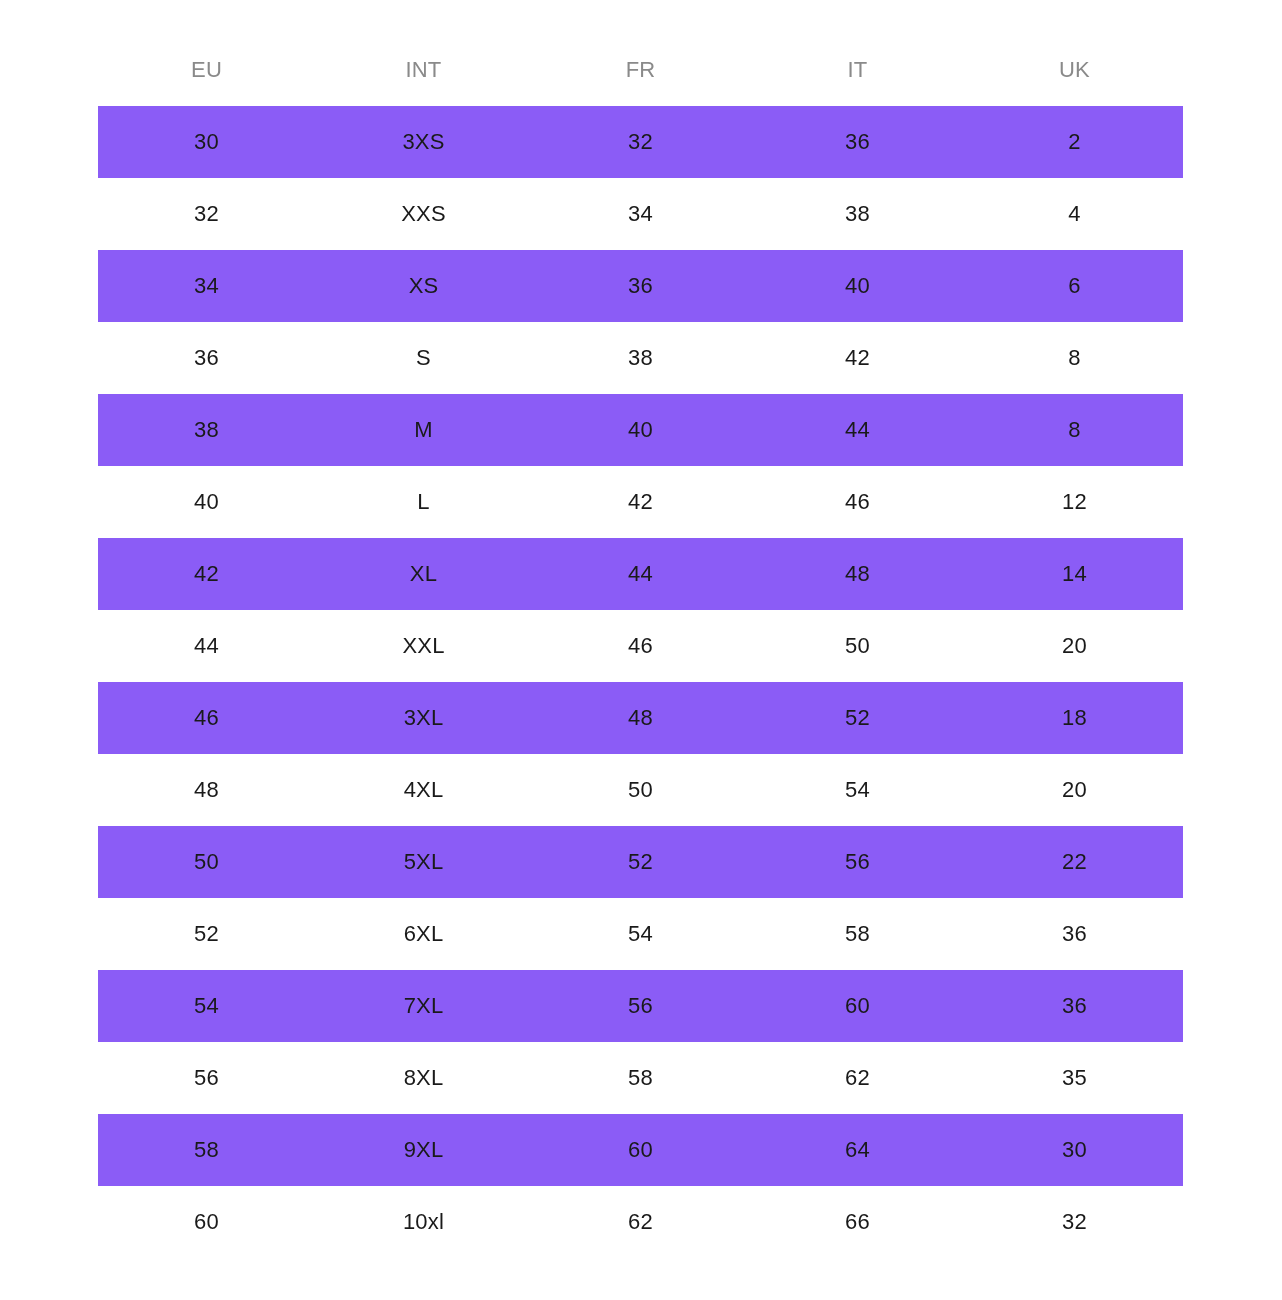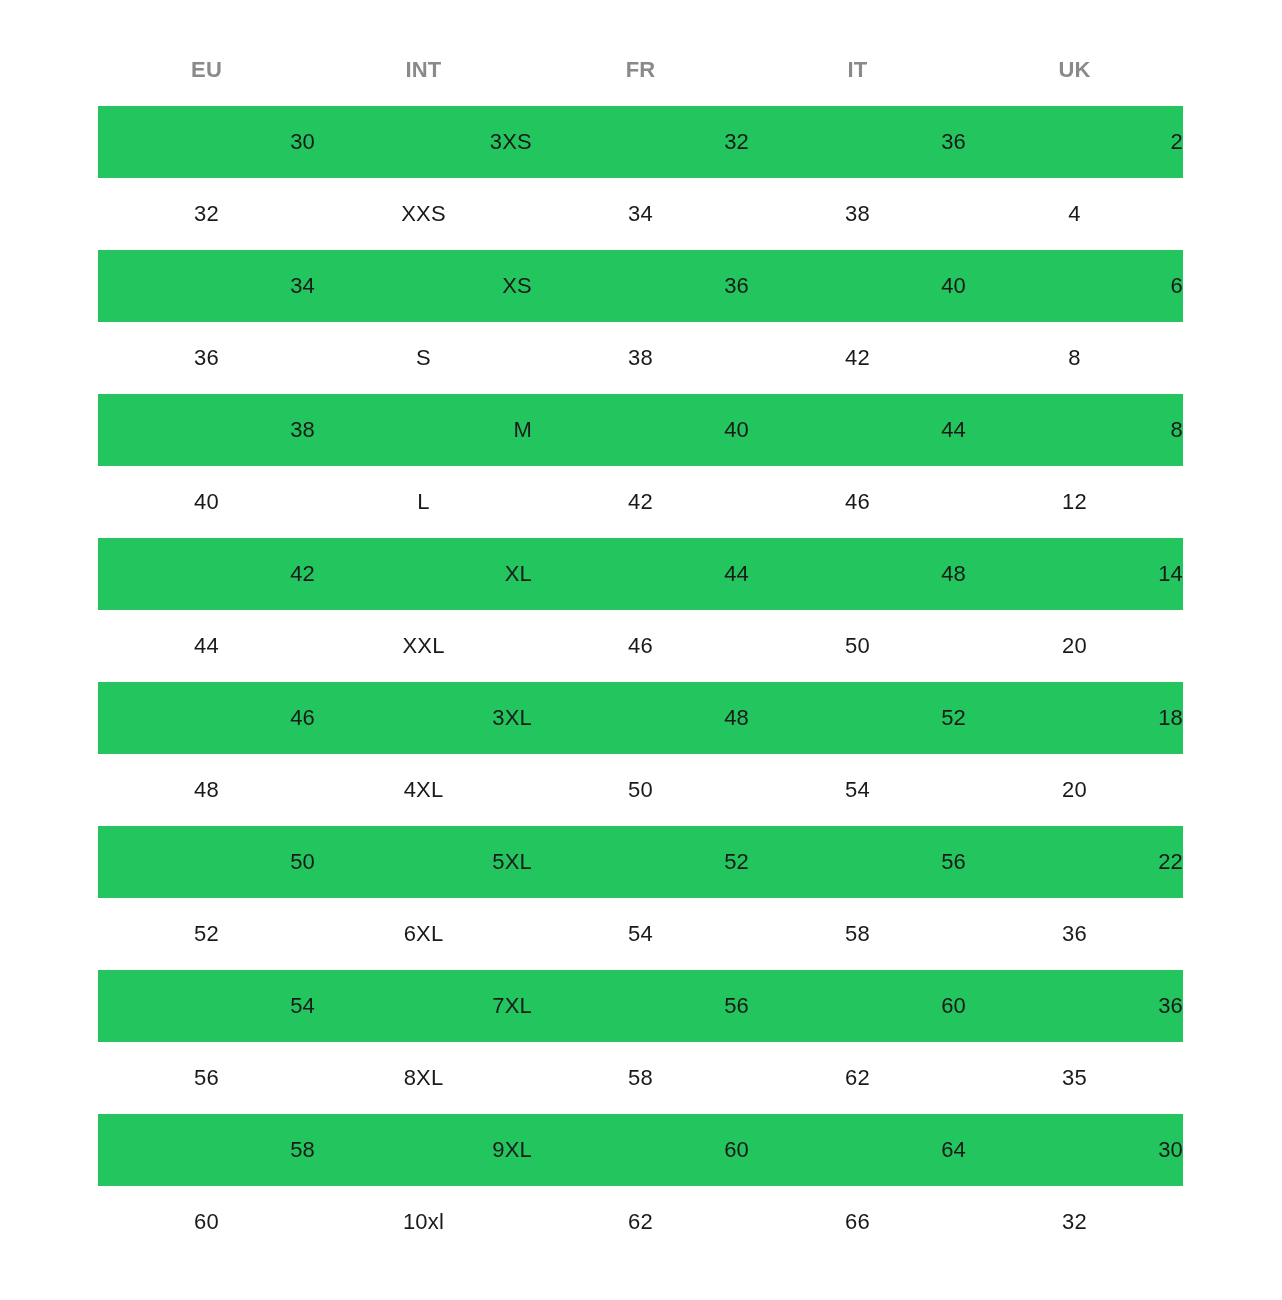--- a/index.html
+++ b/index.html
@@ -38,21 +38,21 @@
   }
 
   table.size-table col {
     width: 217px;
   }
 
   thead th {
     height: 72px;
     padding: 0;
     margin: 0;
-    font-weight: 700;
+    font-weight: 400;
     font-size: 22px;
     color: #8a8a8a;
     text-align: center;
     vertical-align: middle;
     background: #ffffff;
     letter-spacing: 0.2px;
   }
 
   tbody td {
     height: 72px;
@@ -60,22 +60,21 @@
     margin: 0;
     font-weight: 400;
     font-size: 22px;
     color: #1a1a1a;
     text-align: center;
     vertical-align: middle;
     letter-spacing: 0.2px;
   }
 
   tbody tr.row-odd td {
-    background: #22c55e;
-    text-align: right;
+    background: #8b5cf6;
   }
 
   tbody tr.row-even td {
     background: #ffffff;
   }
 </style>
 </head>
 <body>
 
 <div class="page">

